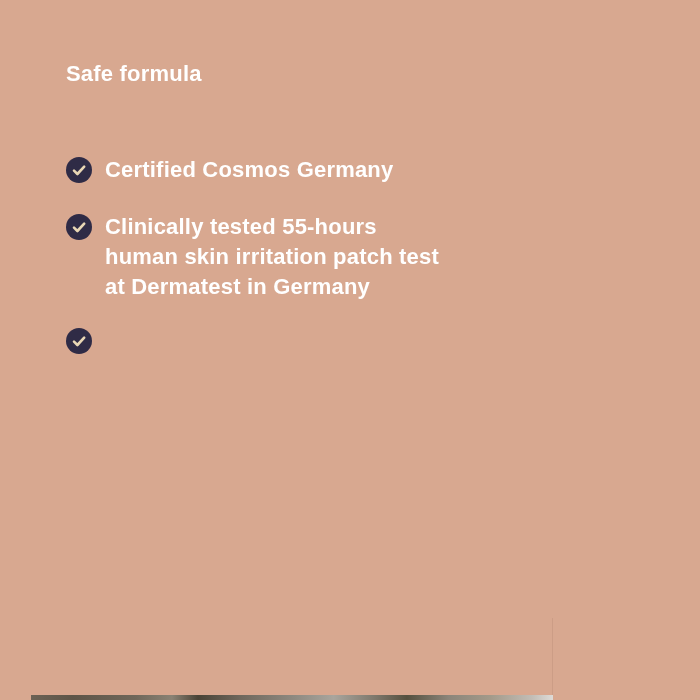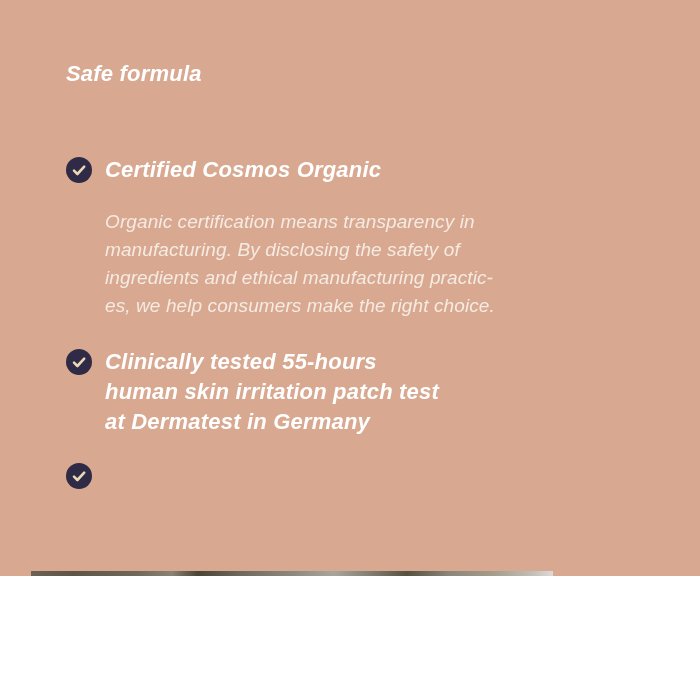--- a/index.html
+++ b/index.html
@@ -10,25 +10,24 @@
     --color-check_mark:#e9d7b5;
   }
   *{margin:0;padding:0;box-sizing:border-box;}
   html,body{width:700px;height:700px;}
   body{
     font-family:"Liberation Sans","DejaVu Sans",sans-serif;
     background:#fff;
   }
   .card{
     position:relative;
-    width:700px;height:576px;
+    width:700px;height:700px;
     background:var(--color-background);
     overflow:hidden;
     padding:60px 60px 0 66px;
-    font-style:italic;
   }
   .page-title{
     font-size:22px;
     font-weight:700;
     line-height:28px;
     letter-spacing:.2px;
     color:var(--color-heading_text);
   }
   .bullet-row{
     display:flex;
@@ -92,25 +91,21 @@
 <div class="card">
 
   <h2 class="page-title">Safe formula</h2>
 
   <div class="bullet-row first">
     <svg class="check-icon" viewBox="0 0 26 26" aria-hidden="true">
       <circle cx="13" cy="13" r="13"></circle>
       <path d="M8 13.6 L11.4 17 L18.2 9.6"></path>
     </svg>
     <div class="bullet-texts">
-      <div class="bullet-title">Certified Cosmos Organic</div>
-      <div class="bullet-description">Organic certification means transparency in
-manufacturing. By disclosing the safety of
-ingredients and ethical manufacturing practic-
-es, we help consumers make the right choice.</div>
+      <div class="bullet-title">Certified Cosmos Germany</div>
     </div>
   </div>
 
   <div class="bullet-row m27">
     <svg class="check-icon" viewBox="0 0 26 26" aria-hidden="true">
       <circle cx="13" cy="13" r="13"></circle>
       <path d="M8 13.6 L11.4 17 L18.2 9.6"></path>
     </svg>
     <div class="bullet-texts">
       <div class="bullet-title">Clinically tested 55-hours

